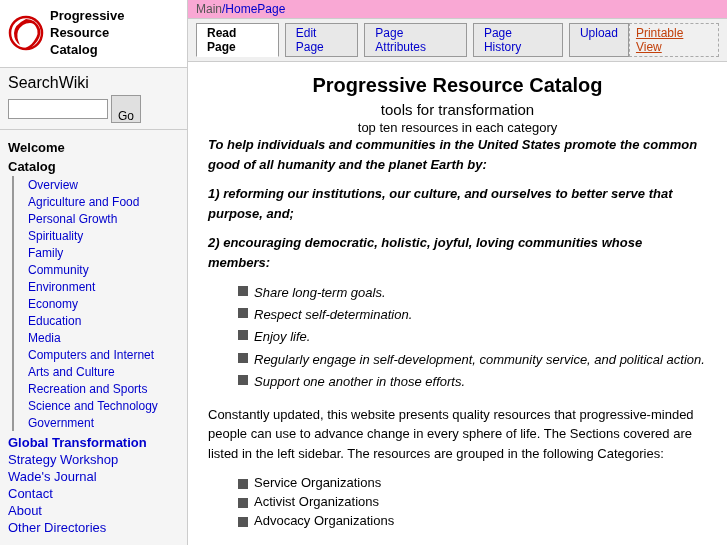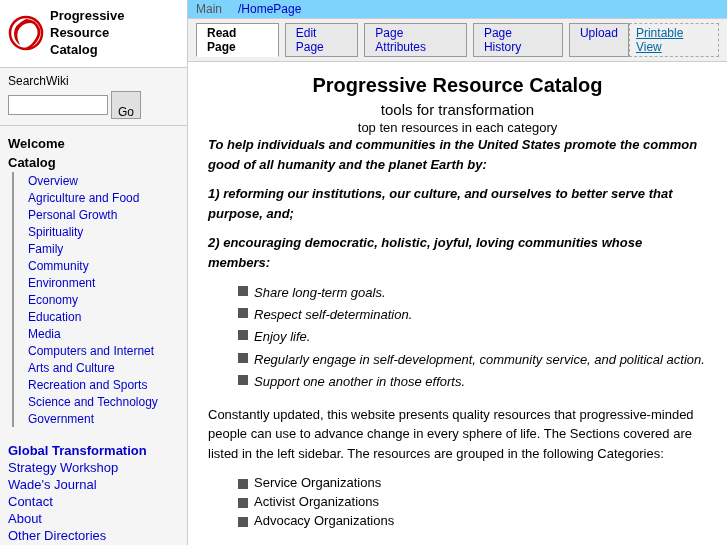--- a/index.html
+++ b/index.html
@@ -39,21 +39,21 @@
       color: #000;
     }
     
     .sidebar-search {
       padding: 6px 8px;
       border-bottom: 1px solid #ccc;
       background: #f5f5f5;
     }
     
     .search-label {
-      font-size: 12px;
+      font-size: 16px;
       margin-bottom: 3px;
       display: block;
     }
     
     .search-row {
       display: flex;
       align-items: center;
       gap: 3px;
     }
     
@@ -104,46 +104,45 @@
       text-decoration: none;
       font-size: 12px;
     }
     
     .nav-link-bold {
       font-weight: bold;
       color: #00c;
       text-decoration: none;
       font-size: 13px;
       display: block;
-      margin-top: 16px;
+      margin-top: 4px;
     }
     
     .nav-link-regular {
       color: #00c;
       text-decoration: none;
       font-size: 13px;
       display: block;
       margin-top: 2px;
     }
     
     
     .main-content {
       flex: 1;
       display: flex;
       flex-direction: column;
     }
     
     .breadcrumb-bar {
       padding: 2px 8px;
       font-size: 12px;
-      background: #7dd3fc;
+      background: #f9a8d4;
       border-bottom: 1px solid #ccc;
       display: flex;
       align-items: center;
-      gap: 16px;
     }
     
     .breadcrumb-text {
       color: #555;
       font-size: 12px;
     }
     
     .breadcrumb-link {
       color: #00c;
       text-decoration: none;
@@ -176,21 +175,21 @@
     
     .tab-btn.active {
       background: #fff;
       border-bottom: 1px solid #fff;
       font-weight: bold;
       color: #000;
     }
     
     .printable-view {
       font-size: 12px;
-      color: #0369a1;
+      color: #c2410c;
       text-decoration: underline;
       cursor: pointer;
       padding: 2px 6px;
       border: 1px dashed #aaa;
     }
     
     .page-body {
       padding: 12px 20px;
       overflow-y: auto;
       flex: 1;

